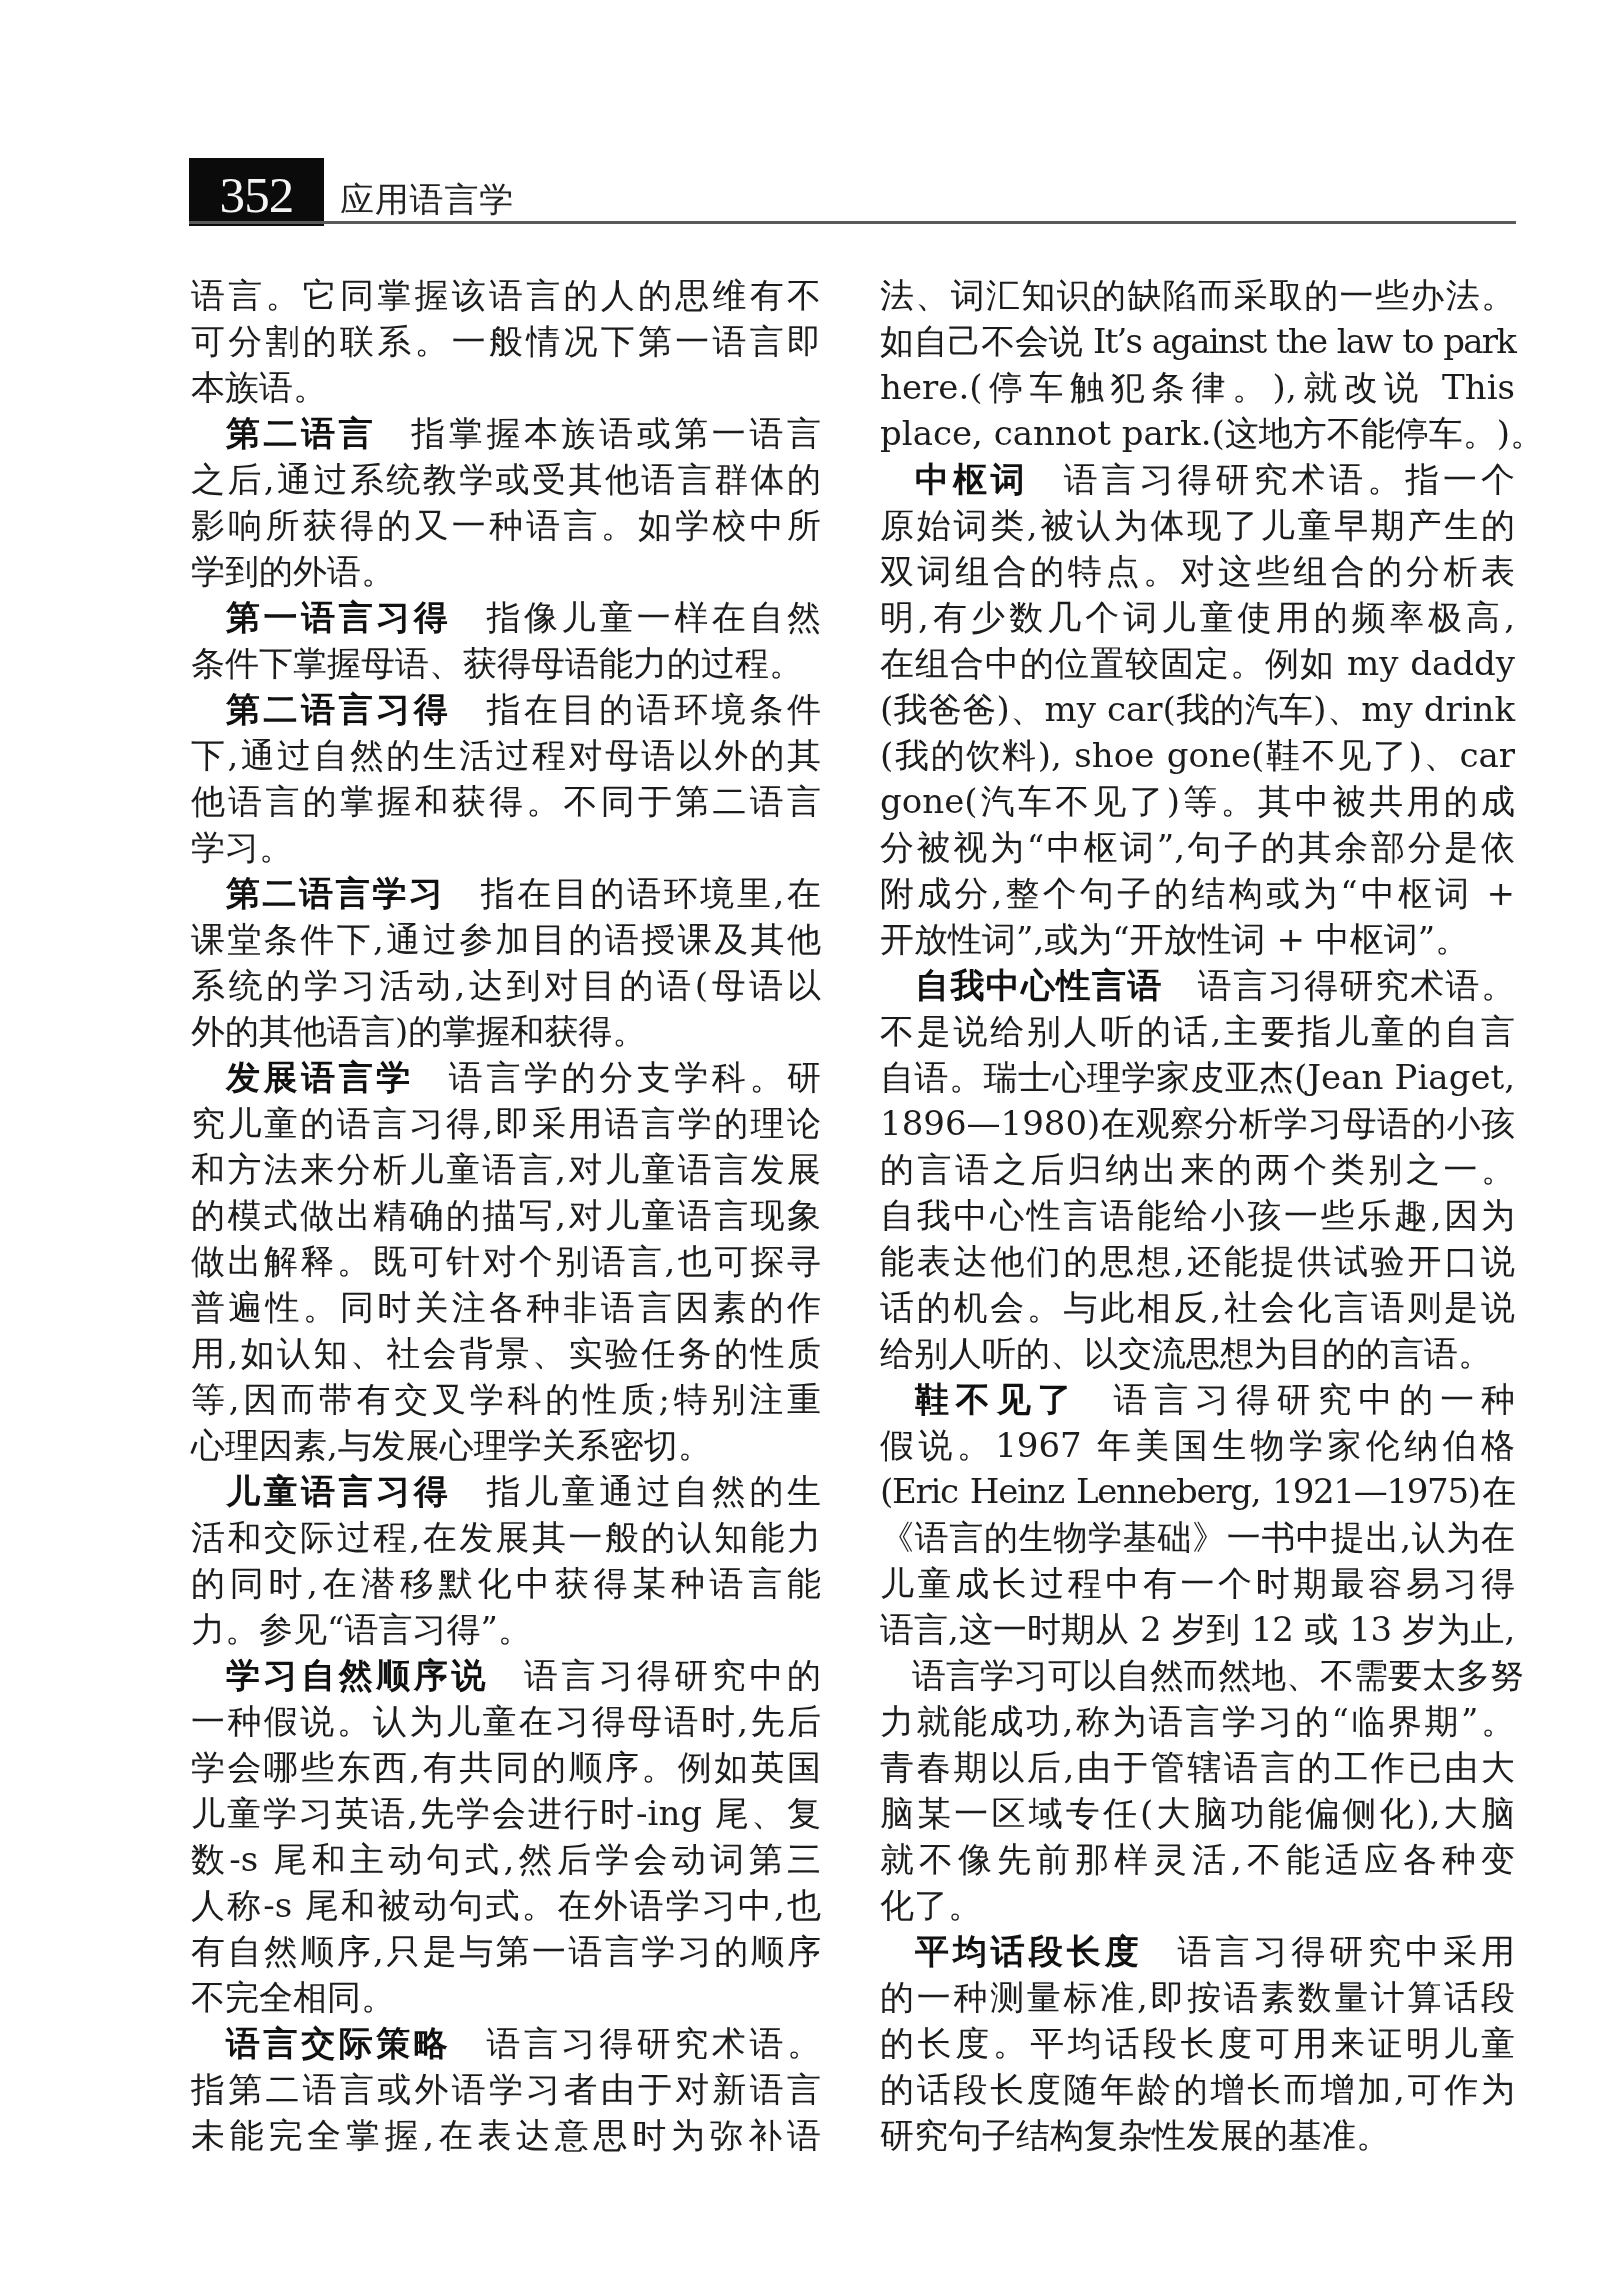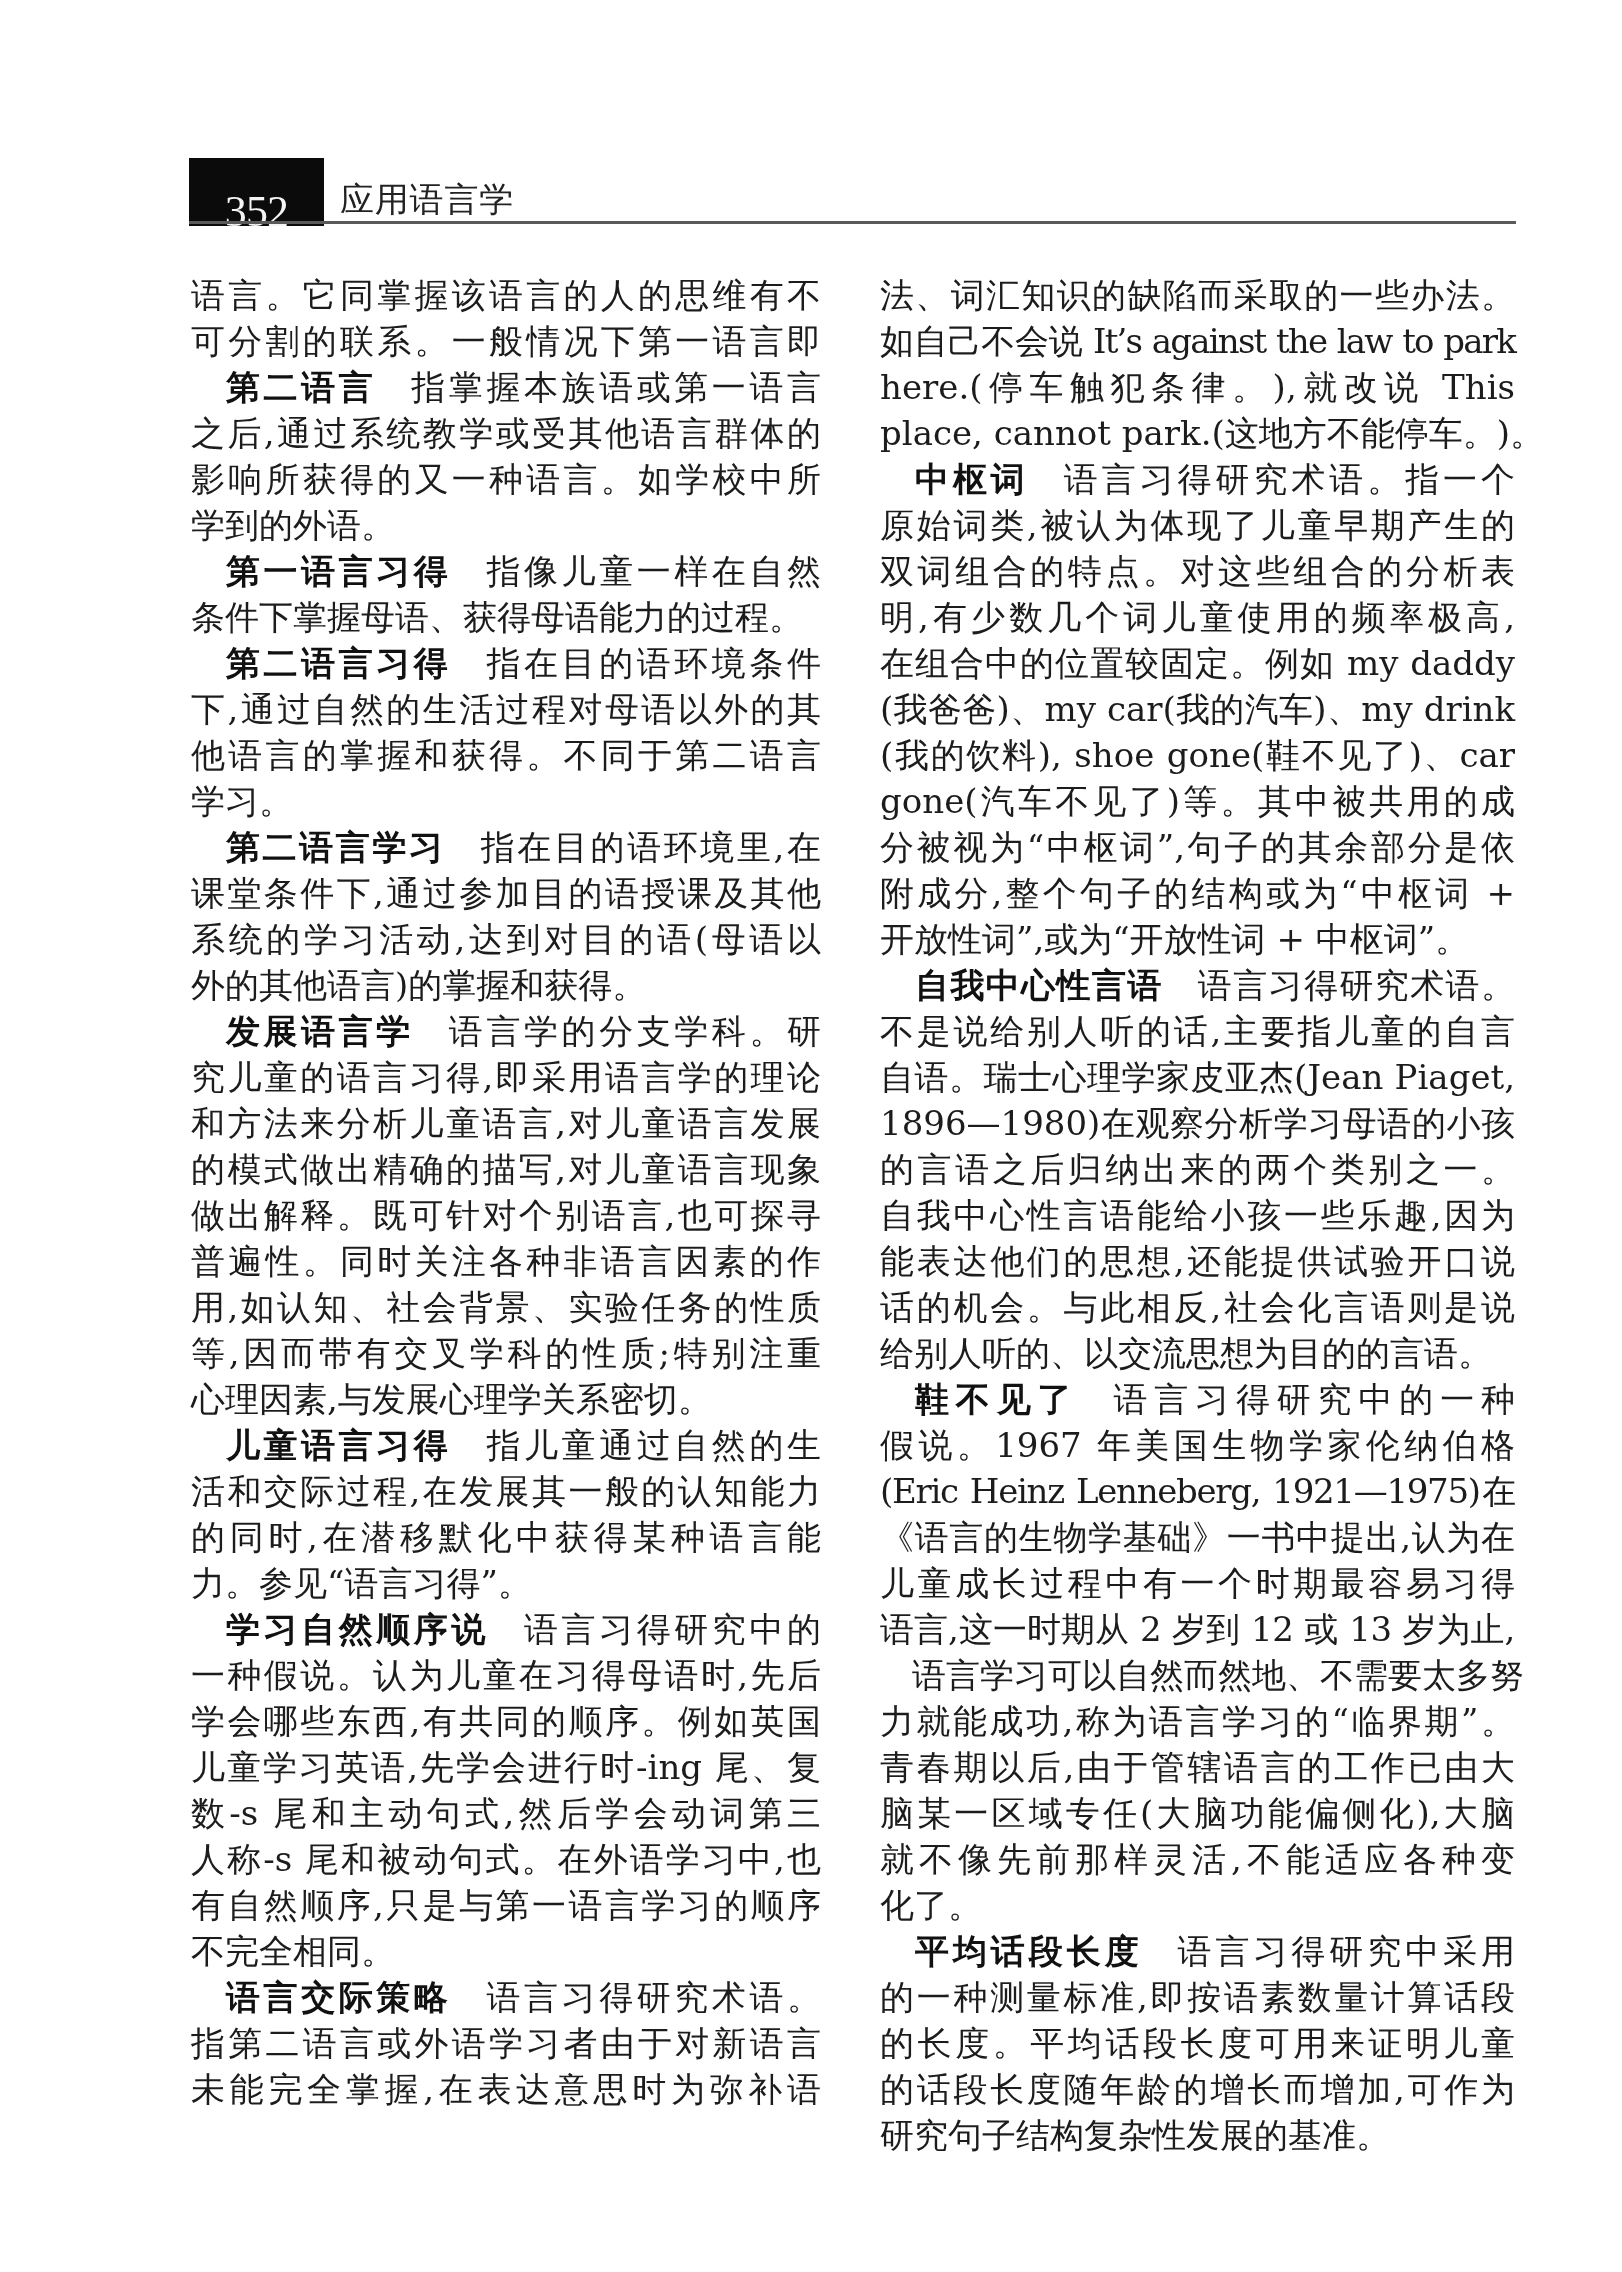--- a/index.html
+++ b/index.html
@@ -1,21 +1,21 @@
 <!DOCTYPE html>
 <html style="font-size:12.5px"><head>
 <meta charset="utf-8">
 <style>
   html, body { margin: 0; padding: 0; background: #ffffff; }
   body { width: 1623px; height: 2273px; position: relative; overflow: hidden;
          font-family: "DejaVu Serif", "Liberation Serif", serif; color: #1a1a1a; }
   .page-num-box { position: absolute; left: 189px; top: 158px; width: 135px; height: 68px;
                   background: #0b0b0b; }
-  .page-num { position: absolute; left: 0; top: 16px; width: 135px; height: 68px; text-align: center;
-              font-family: "Liberation Serif", "DejaVu Serif", serif; font-size: 44px; line-height: 75px;
+  .page-num { position: absolute; left: 0; top: 0; width: 135px; height: 68px; text-align: center;
+              font-family: "Liberation Serif", "DejaVu Serif", serif; font-size: 51px; line-height: 75px;
               color: #f4f4f4; letter-spacing: -0.8px; }
   .running-title { position: absolute; left: 340px; top: 176px; font-size: 34px; line-height: 47px;
                    color: #222; letter-spacing: 0.8px; font-family: "DejaVu Serif", serif; }
   .header-rule { position: absolute; left: 189px; top: 221px; width: 1327px; height: 3.1px; background: #5a5a5a; }
   .column { position: absolute; top: 272px; }
   .col-left { left: 191px; width: 630px; }
   .col-right { left: 880px; width: 635px; }
   .line { display: block; height: 46px; line-height: 46px; font-size: 34px; white-space: nowrap;
           text-align: justify; text-align-last: justify; overflow: visible; color: #1c1c1c; }
   .line.last { text-align-last: left; }
@@ -28,20 +28,21 @@
 
 <div class="page-num-box">
   <span class="page-num">352</span>
 </div>
 <div class="running-title">应用语言学</div>
 <div class="header-rule"></div>
 
 <div class="column col-left">
     <span class="line" style="white-space: nowrap; letter-spacing: 0px;"><span>语言。它同掌握该语言的人的思维有不</span></span>
     <span class="line" style="white-space: nowrap; letter-spacing: 0px;"><span>可分割的联系。一般情况下第一语言即</span></span>
+    <span class="line last"><span>本族语。</span></span>
     <span class="line indent" style="white-space: nowrap; letter-spacing: 0px;"><span class="term">第二语言</span><span>指掌握本族语或第一语言</span></span>
     <span class="line" style="white-space: nowrap; letter-spacing: 0px;"><span>之后,通过系统教学或受其他语言群体的</span></span>
     <span class="line" style="white-space: nowrap; letter-spacing: 0px;"><span>影响所获得的又一种语言。如学校中所</span></span>
     <span class="line last"><span>学到的外语。</span></span>
     <span class="line indent" style="white-space: nowrap; letter-spacing: 0px;"><span class="term">第一语言习得</span><span>指像儿童一样在自然</span></span>
     <span class="line last"><span>条件下掌握母语、获得母语能力的过程。</span></span>
     <span class="line indent" style="white-space: nowrap; letter-spacing: 0px;"><span class="term">第二语言习得</span><span>指在目的语环境条件</span></span>
     <span class="line" style="white-space: nowrap; letter-spacing: 0px;"><span>下,通过自然的生活过程对母语以外的其</span></span>
     <span class="line" style="white-space: nowrap; letter-spacing: 0px;"><span>他语言的掌握和获得。不同于第二语言</span></span>
     <span class="line last"><span>学习。</span></span>

